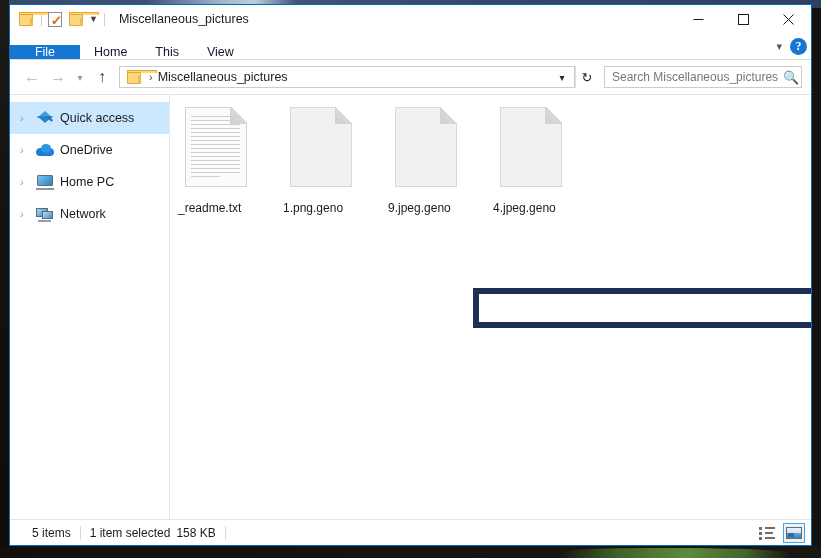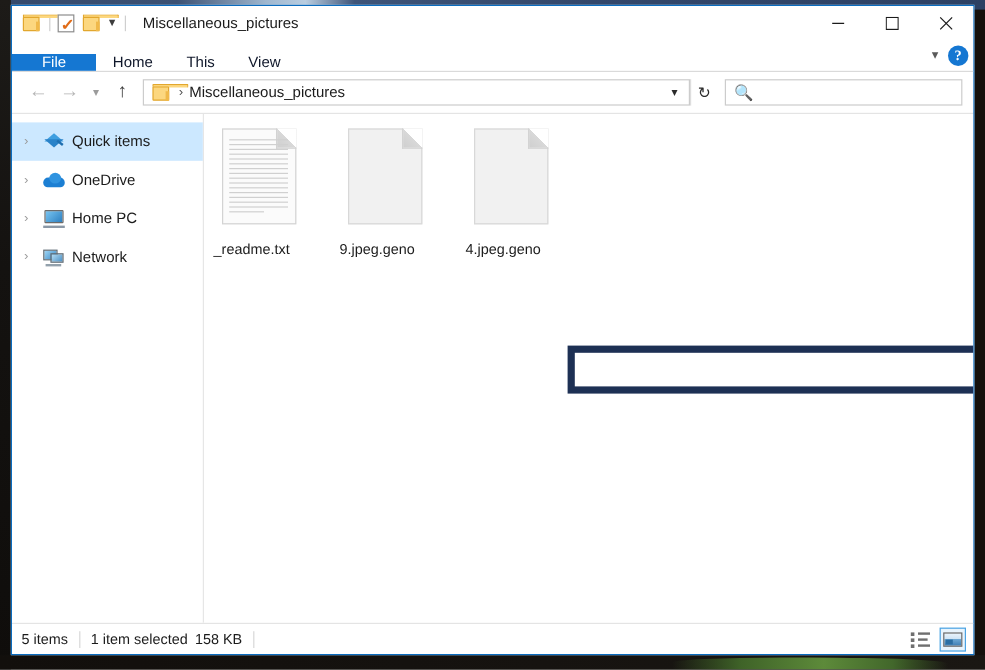--- a/index.html
+++ b/index.html
@@ -296,21 +296,21 @@
     left: 303px; top: 193px; width: 487px; height: 40px;
     border: 6px solid #1d3054;
     box-sizing: border-box;
     pointer-events: none;
   }
 
   
   .statusbar {
     height: 25px; flex: 0 0 auto; border-top: 1px solid #e4e4e4;
     background: #ffffff; display: flex; align-items: center;
-    padding: 0 8px; position: relative;
+    padding: 0 22px; position: relative;
   }
   .status-text { font-size: 12px; color: #1b1b1b; }
   .status-sep { width: 1px; height: 14px; background: #d8d8d8; margin: 0 9px; }
   .status-right {
     position: absolute; right: 6px; top: 0; height: 25px;
     display: flex; align-items: center; gap: 5px;
   }
   .viewbtn {
     width: 22px; height: 20px; display: flex; align-items: center; justify-content: center;
     box-sizing: border-box;
@@ -407,38 +407,39 @@
           <div class="tab"></div>
             <div class="body"></div>
             <div class="fold"></div>
         </div>
         <span class="crumb-sep">›</span>
         <span class="crumb-text">Miscellaneous_pictures</span>
         <span class="addr-chev">▾</span>
       </div>
       <div class="refresh-btn">↻</div>
       <div class="searchfield">
+        <span class="ph">Search Miscellaneous_pictures</span>
         <span class="search-icon">🔍</span>
       </div>
     </div>
 
     <div class="body">
 
       <div class="navpane">
 
         <div class="nav-item selected">
           <span class="nav-exp">›</span>
           <span class="nav-ico">
             <span class="ic-star">
                 <span class="pin"></span>
                 <span class="pin2"></span>
                 <span class="stem"></span>
               </span>
           </span>
-          <span>Quick items</span>
+          <span>Quick access</span>
         </div>
 
         <div class="nav-item">
           <span class="nav-exp">›</span>
           <span class="nav-ico">
             <span class="ic-cloud">
                 <span class="c1"></span>
                 <span class="c2"></span>
               </span>
           </span>
@@ -493,20 +494,28 @@
                     <i></i>
                     <i></i>
                     <i></i>
                     <i class="short"></i>
                 </div>
               </div>
             </div>
             <div class="fname">_readme.txt</div>
           </div>
 
+          <div class="fileitem">
+            <div class="thumb">
+              <div class="doc blank">
+                  <div class="corner"></div>
+                </div>
+            </div>
+            <div class="fname">1.png.geno</div>
+          </div>
 
           <div class="fileitem">
             <div class="thumb">
               <div class="doc blank">
                   <div class="corner"></div>
                 </div>
             </div>
             <div class="fname">9.jpeg.geno</div>
           </div>
 

